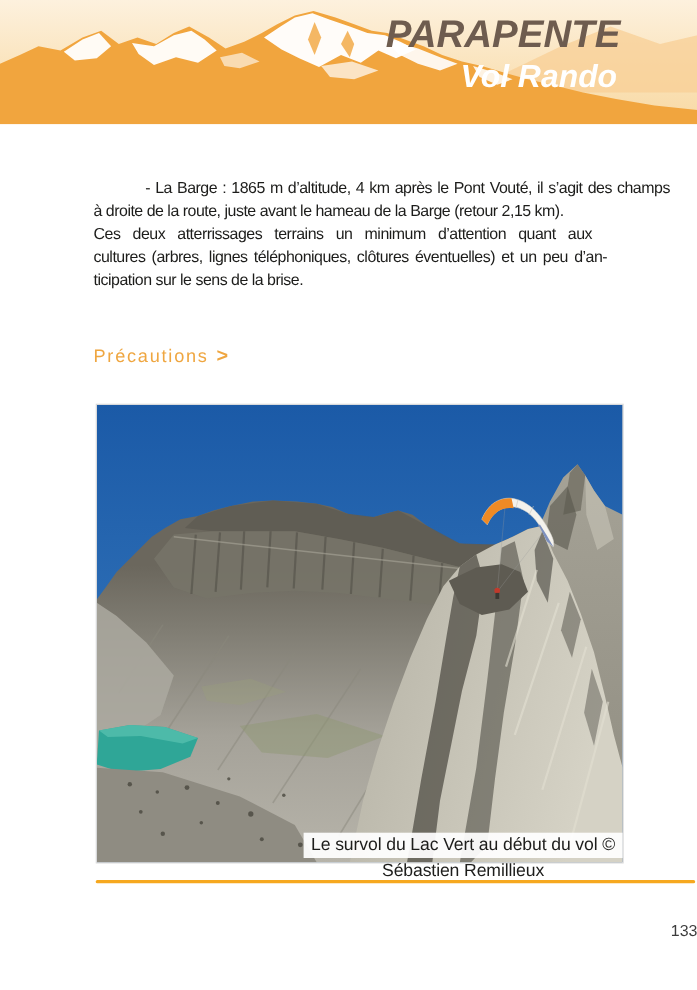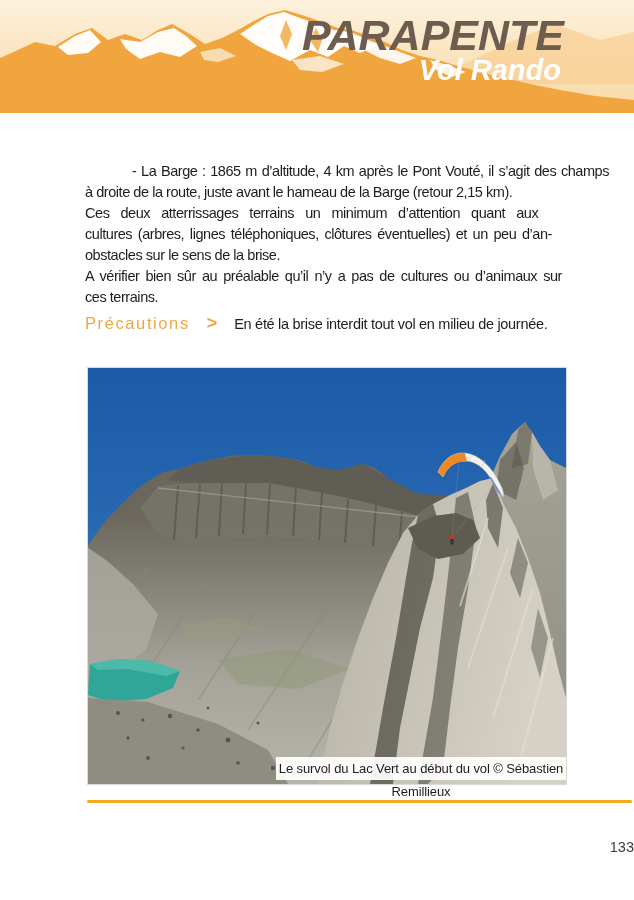--- a/index.html
+++ b/index.html
@@ -5,55 +5,55 @@
   html,body{margin:0;padding:0;background:#ffffff;}
   .page{
     position:relative;width:634px;height:900px;margin:0 auto;background:#ffffff;
     font-family:"Liberation Sans", sans-serif;overflow:hidden;
   }
   
   .header{position:absolute;left:0;top:0;width:634px;height:113px;}
   .header svg{display:block;}
   .header-title{
     position:absolute;top:14px;right:70px;
-    font-size:43px;font-weight:bold;font-style:italic;
+    font-size:35px;font-weight:bold;font-style:italic;
     color:#6E5C4F;letter-spacing:0px;line-height:1;
   }
   .header-subtitle{
     position:absolute;top:56px;right:73px;
     font-size:29px;font-style:italic;color:#ffffff;line-height:1;font-weight:bold;
   }
   
   .body-text{
     position:absolute;left:85px;top:161px;width:477px;
     font-size:14.5px;letter-spacing:-0.45px;color:#1D1D1B;line-height:21px;
   }
   .para{margin:0;}
   .bline{height:21px;overflow:visible;}
   .bline span{display:inline-block;white-space:nowrap;}
   
   .precautions{
     position:absolute;left:85px;top:313px;width:477px;
-    display:flex;align-items:baseline;gap:17px;
+    display:flex;align-items:baseline;gap:7px;
   }
   .prec-label{
     font-size:16.5px;color:#EFA640;letter-spacing:1.6px;line-height:21px;
   }
   .prec-arrow{font-size:18px;font-weight:bold;color:#EFA640;line-height:21px;}
   .prec-text{font-size:14.5px;letter-spacing:-0.3px;color:#1D1D1B;line-height:21px;}
   
   .figure{
     position:absolute;left:88px;top:368px;width:478px;height:416px;
     outline:1px solid #d9d9d9;background:#6f86a0;
   }
   .figure svg{display:block;}
   .photo-caption{
     position:absolute;left:188px;top:389px;width:290px;height:23px;
     background:rgba(255,255,255,0.93);
-    font-size:13px;color:#1d1d1b;line-height:23px;text-align:center;
+    font-size:16px;color:#1d1d1b;line-height:23px;text-align:center;
     letter-spacing:-0.1px;
   }
   
   .footer-rule{
     position:absolute;left:87px;top:800px;width:545px;height:3px;
     background:#F6A81F;border-radius:2px;
   }
   .page-number{
     position:absolute;left:0;top:839px;width:634px;
     text-align:right;font-size:14.5px;color:#3c3c3c;
@@ -95,32 +95,27 @@
   </div>
 
   <div class="body-text">
       <div class="para">
         <div class="bline jfull"><span style="word-spacing: 1.0752px; margin-left: 47px;">- La Barge : 1865 m d’altitude, 4 km après le Pont Vouté, il s’agit des champs</span></div>
         <div class="bline"><span>à droite de la route, juste avant le hameau de la Barge (retour 2,15 km).</span></div>
       </div>
       <div class="para">
         <div class="bline jfull"><span style="word-spacing: 7.46289px;">Ces deux atterrissages terrains un minimum d’attention quant aux</span></div>
         <div class="bline jfull"><span style="word-spacing: 2.08854px;">cultures (arbres, lignes téléphoniques, clôtures éventuelles) et un peu d’an-</span></div>
-        <div class="bline"><span>obstacles sur le sens de la brise.</span></div>
-      </div>
-      <div class="para">
-        <div class="bline jfull"><span style="word-spacing: 2.46317px;">A vérifier bien sûr au préalable qu’il n’y a pas de cultures ou d’animaux sur</span></div>
-        <div class="bline"><span>ces terrains.</span></div>
+        <div class="bline"><span>ticipation sur le sens de la brise.</span></div>
       </div>
     </div>
 
   <div class="precautions">
     <span class="prec-label">Précautions</span>
     <span class="prec-arrow">&gt;</span>
-    <span class="prec-text">En été la brise interdit tout vol en milieu de journée.</span>
   </div>
 
   <div class="figure">
     <svg width="478" height="416" viewBox="0 0 478 416">
       <defs>
         <linearGradient id="sky" x1="0" y1="0" x2="0" y2="1">
           <stop offset="0" stop-color="#1B5AA7"></stop>
           <stop offset="0.55" stop-color="#2E6FB6"></stop>
           <stop offset="1" stop-color="#4E8CC9"></stop>
         </linearGradient>

